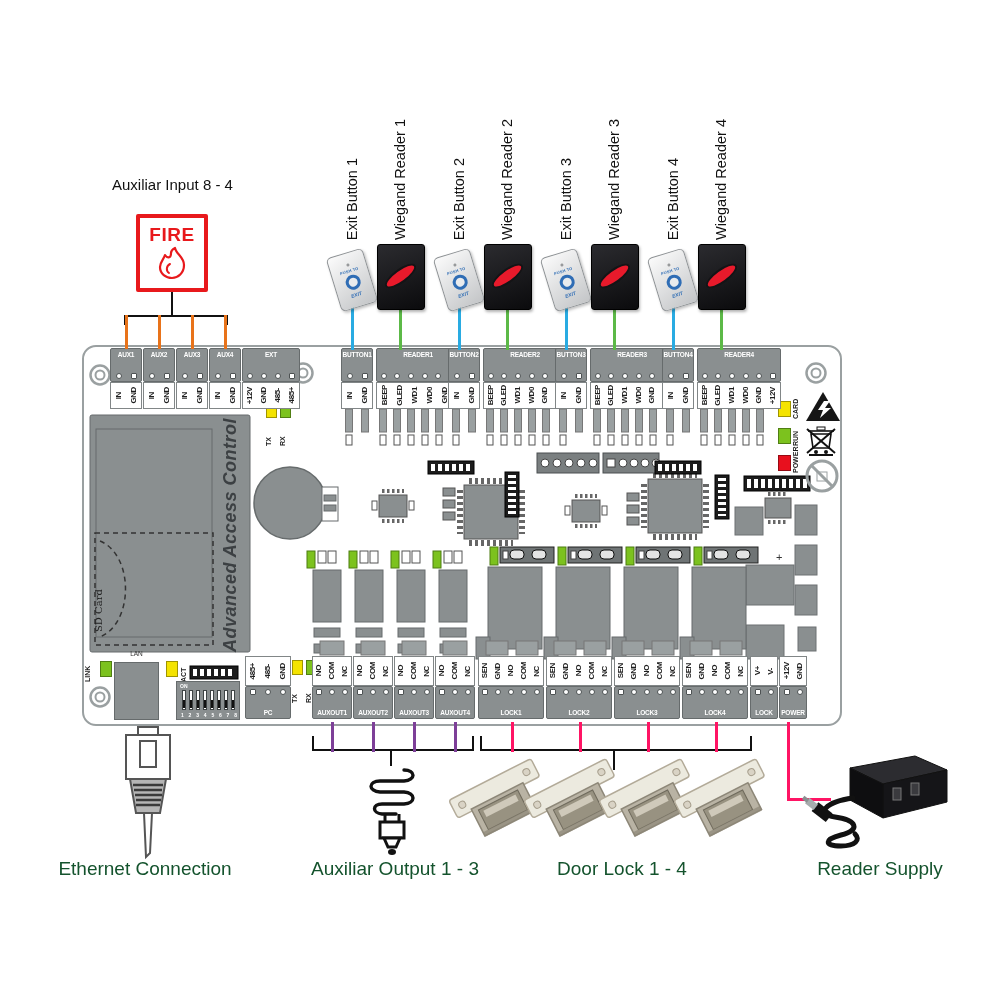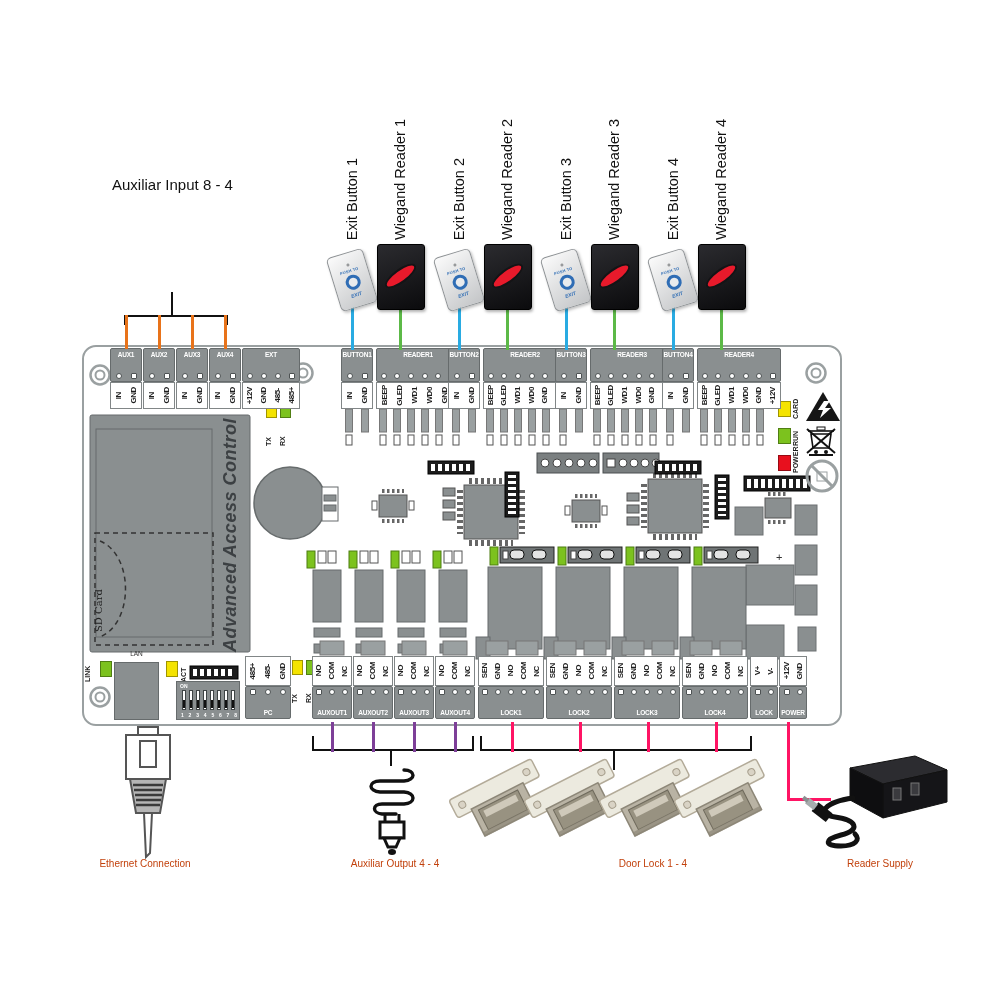--- a/index.html
+++ b/index.html
@@ -63,32 +63,39 @@
   #lanport{position:absolute;left:114px;top:662px;width:45px;height:58px;background:#8a8f90;border:1px solid #666b6c;box-sizing:border-box}
   #lanlbl{position:absolute;left:114px;top:650px;width:45px;text-align:center;font-size:6.5px;color:#333}
   #dip{position:absolute;left:176px;top:681px;width:64px;height:39px;background:#8a8f90;border:1px solid #666b6c;box-sizing:border-box}
   #dip .on{position:absolute;left:3px;top:1px;font-size:5px;font-weight:bold;color:#fff}
   .dip-switches{position:absolute;left:5px;top:8px;display:flex;gap:3px}
   .dip-slot{width:4px;height:20px;background:#fff;border:1px solid #3f4445;box-sizing:border-box}
   .dip-tog{width:100%;height:8px;background:#111;margin-top:9px}
   .dip-nums{position:absolute;left:4px;top:30px;width:56px;display:flex;justify-content:space-between}
   .dip-nums span{font-size:5px;color:#fff;font-weight:bold}
   
-  .blabel{position:absolute;top:858px;font-size:10px;color:#c2410c;width:200px;text-align:center;white-space:nowrap}
+  .blabel{position:absolute;top:858px;font-size:19px;color:#14532d;width:200px;text-align:center;white-space:nowrap}
   #silk{position:absolute;left:221px;top:414px;height:238px;font-size:18px;font-weight:bold;
         font-style:italic;color:#3c4043;letter-spacing:.5px}
   #sdtext{position:absolute;left:94px;top:548px;height:84px;font-family:"DejaVu Serif",serif;font-size:10px;color:#222}
   svg{position:absolute;overflow:visible}
 </style>
 </head>
 <body>
 
 <div id="stage">
 
   <div class="abs" style="left:112px;top:176px;font-size:15px">Auxiliar Input 8 - 4</div>
+  <div id="firebox">
+    <div class="fire-text">FIRE</div>
+    <svg width="32" height="36" viewBox="0 0 32 36" style="position:static">
+      <path d="M19 2c1 6 9 9 9 17 0 8-6 13-12 13S4 28 4 21c0-5 4-8 5-12 2 3 6 4 6-2 0-2 2-4 4-5z" fill="none" stroke="#e8191c" stroke-width="2.2" stroke-linejoin="round"></path>
+      <path d="M13 27c-3-2-3-7 1-9" fill="none" stroke="#e8191c" stroke-width="2" stroke-linecap="round"></path>
+    </svg>
+  </div>
   <div class="stem" style="left:171px;top:292px;height:23px"></div>
   <div class="brk-dn" style="left:124px;top:315px;width:100px"></div>
 
   <div id="board"></div>
   <svg id="decor" width="758" height="377" viewBox="0 0 758 377">
       <rect x="8" y="70" width="160" height="237" fill="#8a8f90" stroke="#666b6c" stroke-width="1" rx="2"></rect>
       <rect x="14" y="84" width="116" height="208" fill="none" stroke="#666b6c" stroke-width="1" rx="0"></rect>
       <path d="M13 188 h118 v112 h-118 z" fill="none" stroke="#333" stroke-width="1.5" stroke-dasharray="5,4"></path>
       <path d="M18 196 C52 210 52 278 18 292" fill="none" stroke="#333" stroke-width="1.5" stroke-dasharray="5,4"></path>
       <circle cx="208" cy="158" r="36" fill="#8a8f90" stroke="#666b6c" stroke-width="1.5"></circle>
@@ -413,22 +420,22 @@
     <rect x="116" y="33" width="8" height="12" fill="#3a3a3e" stroke="#777"></rect>
     <path d="M58,48 C30,52 20,64 40,67 C62,70 66,80 46,85 C30,89 28,96 46,96 C60,96 66,90 60,84" fill="none" stroke="#111" stroke-width="5" stroke-linecap="round"></path>
     <g transform="rotate(38 26 62)">
       <rect x="18" y="56" width="18" height="11" fill="#111"></rect>
       <rect x="8" y="58" width="11" height="7" fill="#a7adae"></rect>
       <rect x="3" y="59.5" width="6" height="4" fill="#8a8f90"></rect>
     </g>
   </svg>
 
   <div class="blabel" style="left:45px">Ethernet Connection</div>
-  <div class="blabel" style="left:295px">Auxiliar Output 4 - 4</div>
-  <div class="blabel" style="left:553px">Door Lock 1 - 4</div>
+  <div class="blabel" style="left:295px">Auxiliar Output 1 - 3</div>
+  <div class="blabel" style="left:522px">Door Lock 1 - 4</div>
   <div class="blabel" style="left:780px">Reader Supply</div>
 <div class="tblock top" style="left: 110px; width: 32px;">
       <div class="thead">
         <span class="tname">AUX1</span>
         <div class="pinrow">
           <span class="pin"></span>
           <span class="pin sq"></span>
         </div>
       </div>
       <div class="tlabels">

